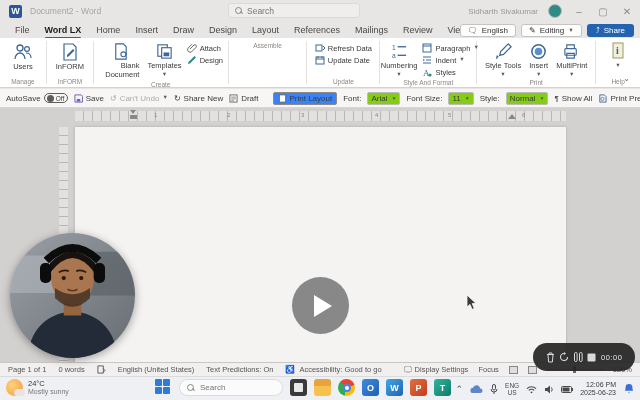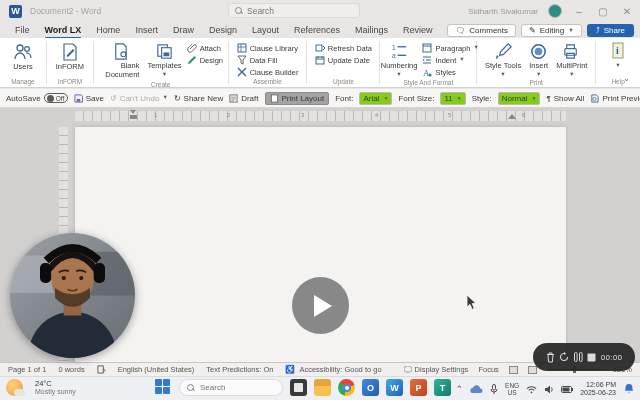--- a/index.html
+++ b/index.html
@@ -45,21 +45,21 @@
   .ric { color:#3e6796; }
   .collapse-chev { position:absolute; right:10px; bottom:4px; font-size:8px; color:#6a6866; }
 
   
   .qbar { position:absolute; left:0; top:89px; width:640px; height:19px; background:#f7f6f5; border-bottom:1px solid #d8d6d4; display:flex; align-items:center; padding:0 6px; gap:6px; font-size:8px; color:#3a3a3a; white-space:nowrap; }
   .toggle { width:24px; height:10px; border:1px solid #5f5d5b; border-radius:6px; display:flex; align-items:center; padding:1px 2px; gap:2px; }
   .knob { width:7px; height:7px; border-radius:50%; background:#5f5d5b; }
   .off-lbl { font-size:6.5px; color:#3a3a3a; }
   .qitem { display:flex; align-items:center; gap:3px;justify-content:center; }
   .qgray { color:#ababab; }
-  .qsel { border:1px solid #8d8b89; background:#a3a3a3; padding:1px 4px; border-radius:2px; }
+  .qsel { border:1px solid #8d8b89; background:#3b82f6; padding:1px 4px; border-radius:2px;margin-left:8px; }
   .dd { border:1px solid #bdbbb9; background:#84cc16; border-radius:2px; padding:1px 3px; display:flex; align-items:center; gap:4px; font-size:8px; }
   .dd .caret { font-size:5px; }
 
   
   .docarea { position:absolute; left:0; top:108px; width:640px; height:254px; background:#d3d1cf; }
   .hruler { position:absolute; left:75px; top:3px; width:491px; height:10px; background:#e3e1df;
      background-image:repeating-linear-gradient(90deg, transparent 0 8px, #b9b7b5 8px 9px); }
   .rnum { position:absolute; top:1px; font-size:6px; color:#8a8886; }
   .vruler { position:absolute; left:59px; top:19px; width:9px; bottom:0; background:#e3e1df;
      background-image:repeating-linear-gradient(180deg, transparent 0 8px, #b9b7b5 8px 9px); }
@@ -75,21 +75,21 @@
   
   .statusbar { position:absolute; left:0; top:362px; width:640px; height:14px; background:#f2f0ef; border-top:1px solid #c9c7c5; display:flex; align-items:center; padding:0 8px; gap:12px; font-size:7.5px; color:#555; white-space:nowrap; }
   .sb-right { position:absolute; right:8px; display:flex; align-items:center; gap:10px; }
   .sb-ic { font-size:8px; color:#555; }
   .zoomtrack { width:56px; height:1px; background:#9a9896; position:relative; }
   .zoomknob { position:absolute; left:26px; top:-3px; width:3px; height:7px; background:#6a6866; }
   .viewbox { width:9px; height:8px; border:1px solid #8a8886; background:#e0dedd; }
 
   
   .taskbar { position:absolute; left:0; top:376px; width:640px; height:24px; background:#eef0f4; border-top:1px solid #d9dbdf; }
-  .weather { position:absolute; left:6px; top:2px; display:flex; align-items:center; gap:12px;justify-content:flex-end; }
+  .weather { position:absolute; left:6px; top:2px; display:flex; align-items:center; gap:5px;justify-content:flex-end; }
   .wsun { width:17px; height:17px; border-radius:50%; background:radial-gradient(circle at 35% 35%, #ffd27a, #f09а3e); background:radial-gradient(circle at 35% 35%, #ffd27a, #f0993e); position:relative; }
   .wsun::after { content:""; position:absolute; right:-2px; bottom:0; width:11px; height:7px; border-radius:5px; background:#e8e4de; }
   .wtxt { display:flex; flex-direction:column; line-height:1.2; }
   .wtemp { font-size:7.5px; color:#333; }
   .wdesc { font-size:7px; color:#777; }
   .tb-center { position:absolute; left:155px; top:2px; display:flex; align-items:center; gap:7px; }
   .startbtn { width:16px; height:16px; display:grid; grid-template-columns:7px 7px; grid-template-rows:7px 7px; gap:1px; padding:0; }
   .startbtn div { background:#2f7cd6; border-radius:1px; }
   .tsearch { width:104px; height:17px; background:#fbfbfb; border:1px solid #d9dbdf; border-radius:9px; display:flex; align-items:center; padding:0 7px; gap:5px; }
   .tsearch input { border:none; background:transparent; outline:none; font-size:8px; color:#666; width:80px; font-family:"Liberation Sans",sans-serif; }
@@ -146,21 +146,21 @@
     <span class="mtab">Design</span>
     <span class="mtab">Layout</span>
     <span class="mtab">References</span>
     <span class="mtab">Mailings</span>
     <span class="mtab">Review</span>
     <span class="mtab">View</span>
     <span class="mtab">Help</span>
     <div class="menu-right">
       <div class="pillbtn">
         <span class="mini-ic">🗨</span>
-        <span>Comments</span>
+        <span>English</span>
       </div>
       <div class="pillbtn">
         <span class="mini-ic">✎</span>
         <span>Editing</span>
         <span class="caret">▼</span>
       </div>
       <div class="sharebtn">
         <span class="mini-ic">⤴</span>
         <span>Share</span>
       </div>
@@ -230,43 +230,20 @@
               </svg>
             <span>Design</span>
           </div>
         </div>
       </div>
       <span class="grp-name">Create</span>
     </div>
     <div class="gdiv"></div>
 
     <div class="grp" style="width:78px">
-      <div class="grp-body">
-        <div class="smstack" style="align-items:flex-start">
-          <div class="smbtn">
-            <svg width="10" height="10" viewBox="0 0 10 10">
-                <rect x="1" y="1" width="8" height="8" fill="none" stroke="#3e6796" stroke-width="1"></rect>
-                <path d="M1 4h8M4 1v8" stroke="#3e6796" stroke-width=".8"></path>
-              </svg>
-            <span>Clause Library</span>
-          </div>
-          <div class="smbtn">
-            <svg width="10" height="10" viewBox="0 0 10 10">
-                <path d="M1 1h8L6 5v4L4 8V5z" fill="none" stroke="#6a6866" stroke-width="1"></path>
-              </svg>
-            <span>Data Fill</span>
-          </div>
-          <div class="smbtn">
-            <svg width="10" height="10" viewBox="0 0 10 10">
-                <path d="M1 9L9 1M1 1l8 8" stroke="#3e6796" stroke-width="1.4"></path>
-              </svg>
-            <span>Clause Builder</span>
-          </div>
-        </div>
-      </div>
       <span class="grp-name">Assemble</span>
     </div>
     <div class="gdiv"></div>
 
     <div class="grp" style="width:72px">
       <div class="grp-body">
         <div class="smstack" style="align-items:flex-start">
           <div class="smbtn">
             <svg width="10" height="10" viewBox="0 0 10 10">
                 <rect x="1" y="2" width="6" height="6" fill="none" stroke="#3e6796" stroke-width="1"></rect>

